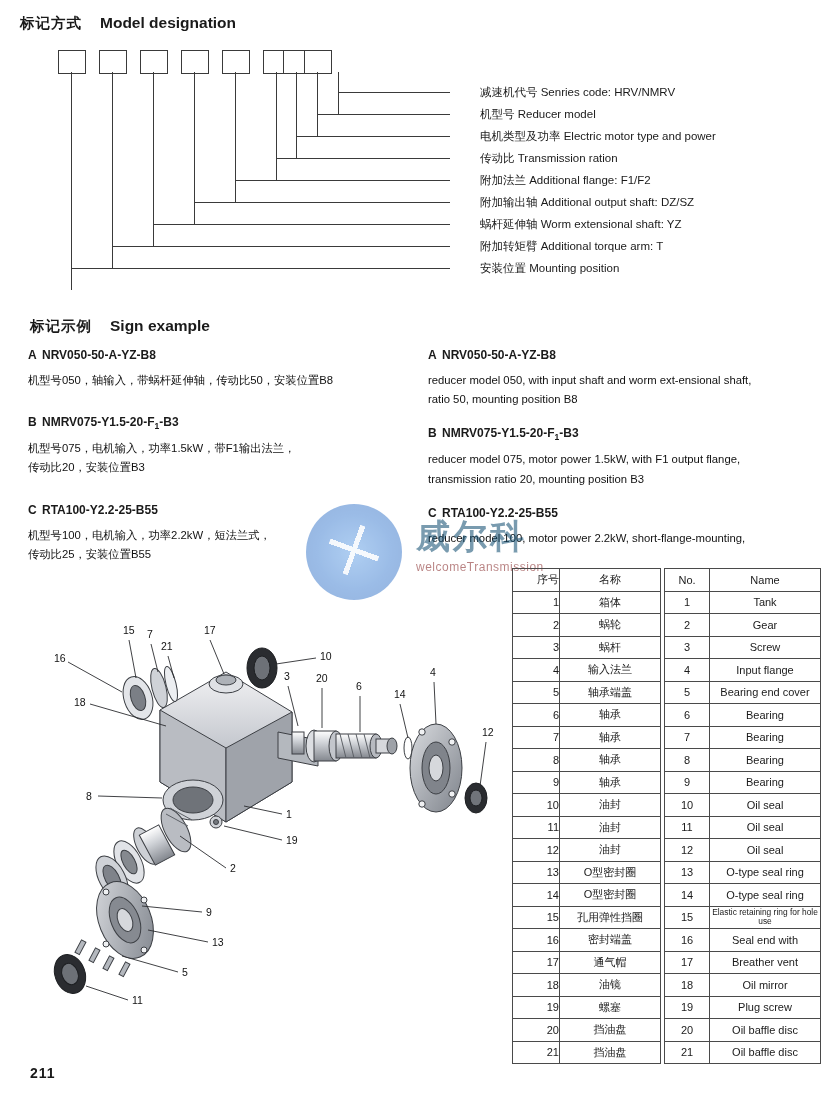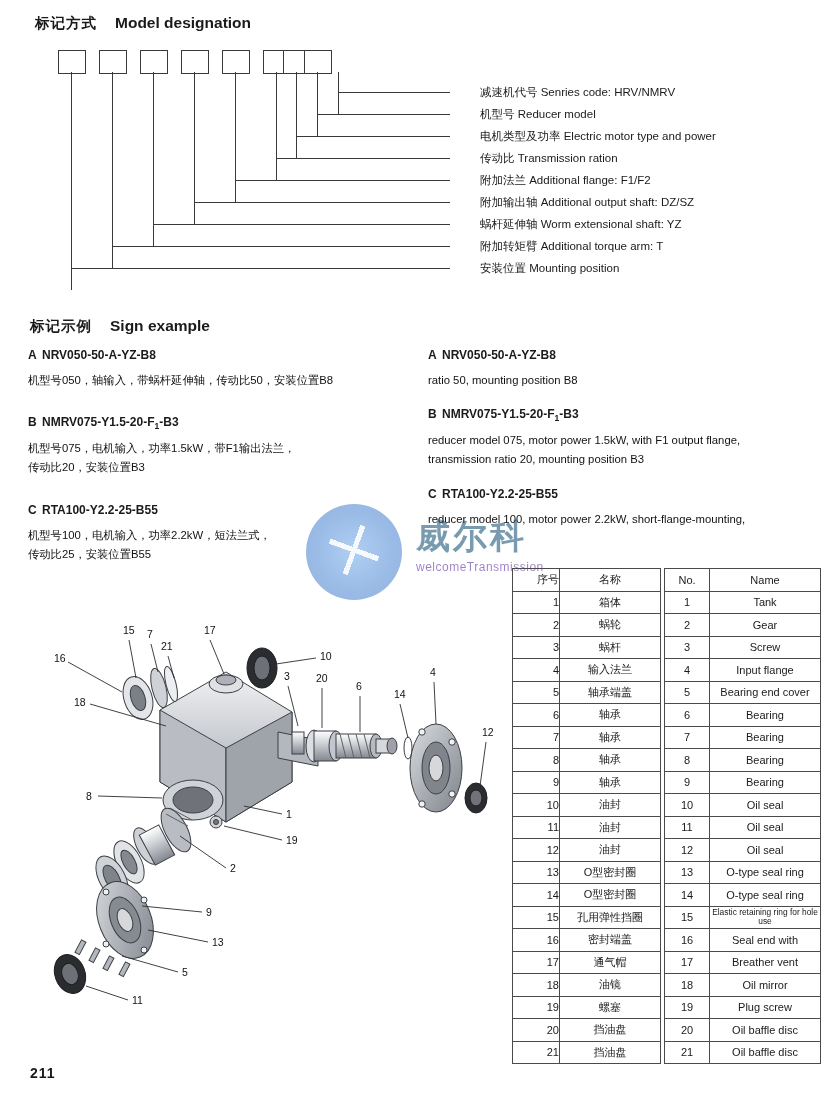--- a/index.html
+++ b/index.html
@@ -33,21 +33,21 @@
   .ex-col.right{left:428px;width:390px;}
   .ex-item{margin-bottom:14px;}
   .ex-title{font-weight:bold;font-size:12px;margin-bottom:5px;}
   .ex-title .mark{display:inline-block;width:14px;}
   .ex-body{font-size:11.3px;color:#111;}
   .sub{font-size:8.5px;vertical-align:sub;}
 
   
   #watermark{position:absolute;left:296px;top:500px;width:290px;height:110px;opacity:.55;pointer-events:none;}
   #watermark .wm-text{position:absolute;left:120px;top:14px;font-size:34px;font-weight:bold;color:#0c4a6e;letter-spacing:3px;}
-  #watermark .wm-sub{position:absolute;left:120px;top:60px;font-size:12px;color:#4c1d95;letter-spacing:.5px;}
+  #watermark .wm-sub{position:absolute;left:120px;top:60px;font-size:12px;color:#7f1d1d;letter-spacing:.5px;}
   #watermark .wm-mark{position:absolute;left:10px;top:4px;width:96px;height:96px;border-radius:50%;
       background:radial-gradient(circle at 50% 50%, #6fa8e8 0%, #4a86d4 55%, #3a72c0 100%);}
   #watermark .wm-mark:after{content:"";position:absolute;left:22px;top:20px;width:52px;height:52px;
       background:
         linear-gradient(90deg,transparent 45%,#fff 45%,#fff 55%,transparent 55%),
         linear-gradient(0deg,transparent 45%,#fff 45%,#fff 55%,transparent 55%);
       transform:rotate(20deg);opacity:.9;border-radius:6px;}
 
   
   #drawing{position:absolute;left:30px;top:600px;width:470px;height:460px;}
@@ -66,21 +66,21 @@
   .tiny{font-size:8.4px;line-height:1.05;display:block;}
 
   
   #pagenum{position:absolute;left:30px;top:1065px;font-size:14px;font-weight:bold;letter-spacing:1px;}
 </style>
 </head>
 <body>
 
 <div class="page">
 
-  <div class="sec-head" style="left:35px;top:14px;">
+  <div class="sec-head" style="left:20px;top:14px;">
     <span class="cn">标记方式</span>
     <span class="en">Model designation</span>
   </div>
 
   <div id="designation">
 
     <div class="mbox" style="left:30px;top:6px;"></div>
     <div class="mbox" style="left:71px;top:6px;"></div>
     <div class="mbox" style="left:112px;top:6px;"></div>
     <div class="mbox" style="left:153px;top:6px;"></div>
@@ -180,20 +180,21 @@
       <div class="ex-body">传动比25，安装位置B55</div>
     </div>
   </div>
 
   <div class="ex-col right" style="top:345px;">
 
     <div class="ex-item">
       <div class="ex-title">
         <span class="mark">A</span><span>NRV050-50-A-YZ-B8</span>
       </div>
+      <div class="ex-body">reducer model 050, with input shaft and worm ext-ensional shaft,</div>
       <div class="ex-body">ratio 50, mounting position B8</div>
     </div>
 
     <div class="ex-item" style="margin-top:14px;">
       <div class="ex-title">
         <span class="mark">B</span>NMRV075-Y1.5-20-F<span class="sub">1</span>-B3
       </div>
       <div class="ex-body">reducer model 075, motor power 1.5kW, with F1 output flange,</div>
       <div class="ex-body">transmission ratio 20, mounting position B3</div>
     </div>

